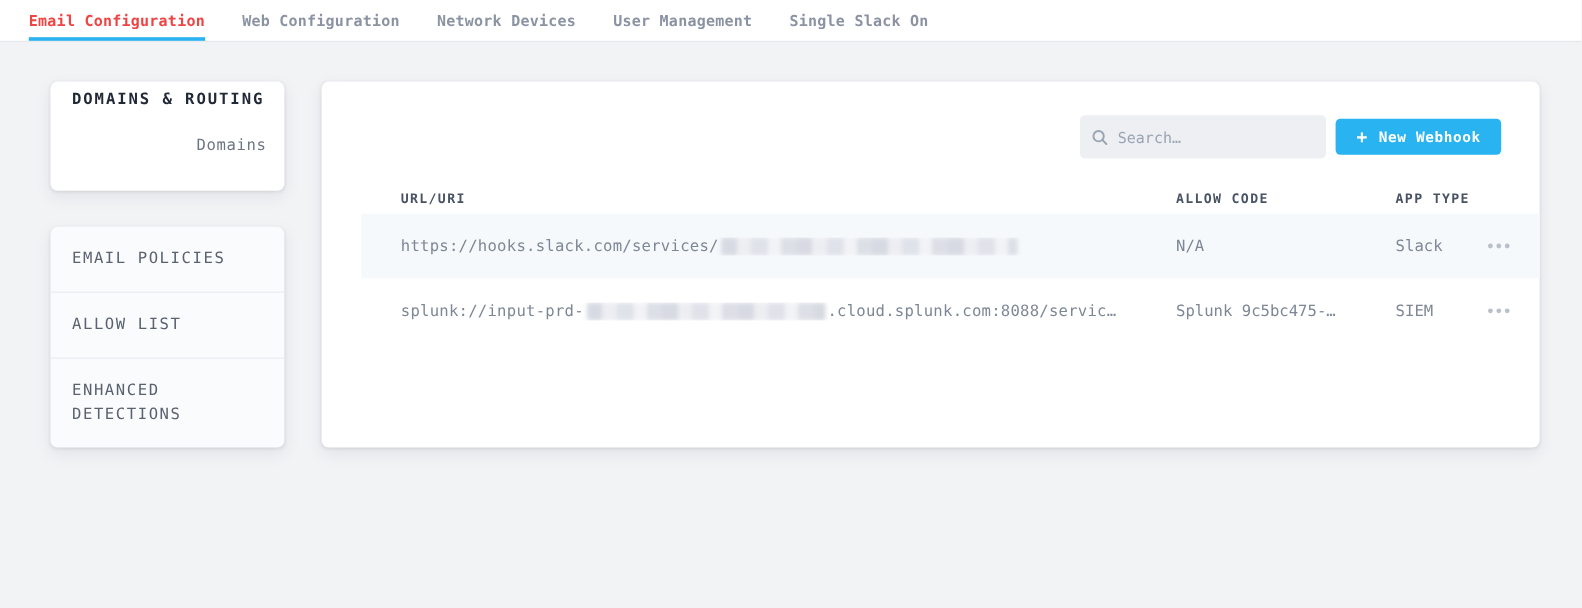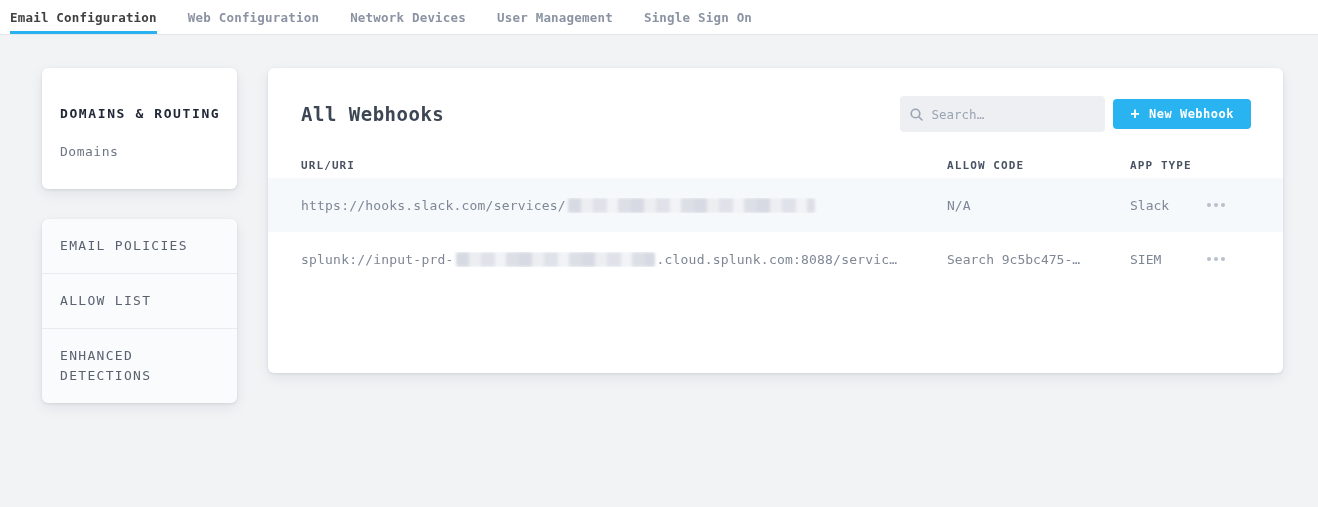--- a/index.html
+++ b/index.html
@@ -12,32 +12,32 @@
   
   .topnav {
     height:35px; background:#ffffff; border-bottom:1px solid #e4e7eb;
     display:flex; align-items:stretch; gap:31px; padding-left:10px;
   }
   .tab {
     display:flex; align-items:center; font-size:12.5px; font-weight:700;
     color:#8b93a3; letter-spacing:.2px; border-bottom:3px solid transparent;
     padding-top:3px; cursor:pointer; white-space:nowrap;
   }
-  .tab.active { color:#404040; border-bottom-color:#29b2ef; }
+  .tab.active { color:#ef4444; border-bottom-color:#29b2ef;margin-left:14px; }
 
   
   .content { display:flex; padding-top:33px; }
   .card {
     background:#ffffff; border-radius:6px;
     box-shadow:0 1px 3px rgba(25,35,55,.10), 0 5px 14px rgba(25,35,55,.07);
   }
   .sidebar { width:195px; margin-left:42px; flex:none; }
 
   
-  .routing-card { padding:38px 0 20px; }
+  .routing-card { padding:8px 0 20px;text-align:right; }
   .routing-title {
     font-size:13px; font-weight:700; color:#222936; letter-spacing:1.6px;
     padding:0 18px; margin-bottom:17px; white-space:nowrap;
   }
   .side-item {
     font-size:13px; color:#6e7684; padding:6px 15px;
     border-left:3px solid transparent; cursor:pointer; letter-spacing:.5px;
     margin-bottom:4px;
   }
   .side-item.active { color:#2ab3f0; border-left-color:#2ab3f0; font-weight:500; }
@@ -71,21 +71,21 @@
     margin-left:8px; height:30px; padding:0 17px; border:none; border-radius:4px;
     background:#29b3f0; color:#ffffff; font-family:inherit; font-size:12px;
     font-weight:700; letter-spacing:.5px; display:flex; align-items:center;
     gap:9px; cursor:pointer;
   }
   .new-btn .plus { font-size:15px; font-weight:700; line-height:1; }
 
   
   .tgrid {
     display:grid; grid-template-columns:646px 183px 77px 1fr;
-    padding-left:33px; padding-right:20px; align-items:center;
+    padding-left:33px; padding-right:20px; align-items:center;margin-left:33px;
   }
   .thead {
     font-size:11px; font-weight:700; letter-spacing:1.1px; color:#495363;
     height:26px;
   }
   .trow { height:54px; font-size:13px; color:#7e8795; }
   .trow.striped { background:#f6f9fc; }
   .url-cell {
     display:flex; align-items:center; white-space:nowrap; overflow:hidden;
     letter-spacing:.2px;
@@ -105,41 +105,40 @@
   }
 </style>
 </head>
 <body>
 
 <div class="topnav">
   <div class="tab active">Email Configuration</div>
   <div class="tab">Web Configuration</div>
   <div class="tab">Network Devices</div>
   <div class="tab">User Management</div>
-  <div class="tab">Single Sign On</div>
+  <div class="tab">Single Slack On</div>
 </div>
 
 <div class="content">
 
   <div class="sidebar">
     <div class="card routing-card">
       <div class="routing-title">DOMAINS &amp; ROUTING</div>
       <div class="side-item">Domains</div>
     </div>
 
     <div class="card sections-card">
       <div class="section-item">EMAIL POLICIES</div>
       <div class="section-item">ALLOW LIST</div>
       <div class="section-item">ENHANCED DETECTIONS</div>
     </div>
   </div>
 
   <div class="card main-card">
     <div class="main-header">
-      <div class="page-title">All Webhooks</div>
       <div class="spacer"></div>
       <div class="searchbox">
         <svg width="13" height="13" viewBox="0 0 13 13">
           <circle cx="5.5" cy="5.5" r="4.3" fill="none" stroke="#9aa4b2" stroke-width="1.6"></circle>
           <line x1="8.8" y1="8.8" x2="12" y2="12" stroke="#9aa4b2" stroke-width="1.6" stroke-linecap="round"></line>
         </svg>
         <input type="text" value="" placeholder="Search…" style="">
       </div>
       <button class="new-btn">
         <span class="plus">+</span>
@@ -168,21 +167,21 @@
           <i></i>
         </div>
     </div>
 
     <div class="tgrid trow">
       <div class="url-cell">
         <span>splunk://input-prd-</span>
         <span class="redacted r2"></span>
         <span>.cloud.splunk.com:8088/servic…</span>
       </div>
-      <div>Search 9c5bc475-…</div>
+      <div>Splunk 9c5bc475-…</div>
       <div>SIEM</div>
       <div class="menu-dots">
           <i></i>
           <i></i>
           <i></i>
         </div>
     </div>
   </div>
 
 </div>

